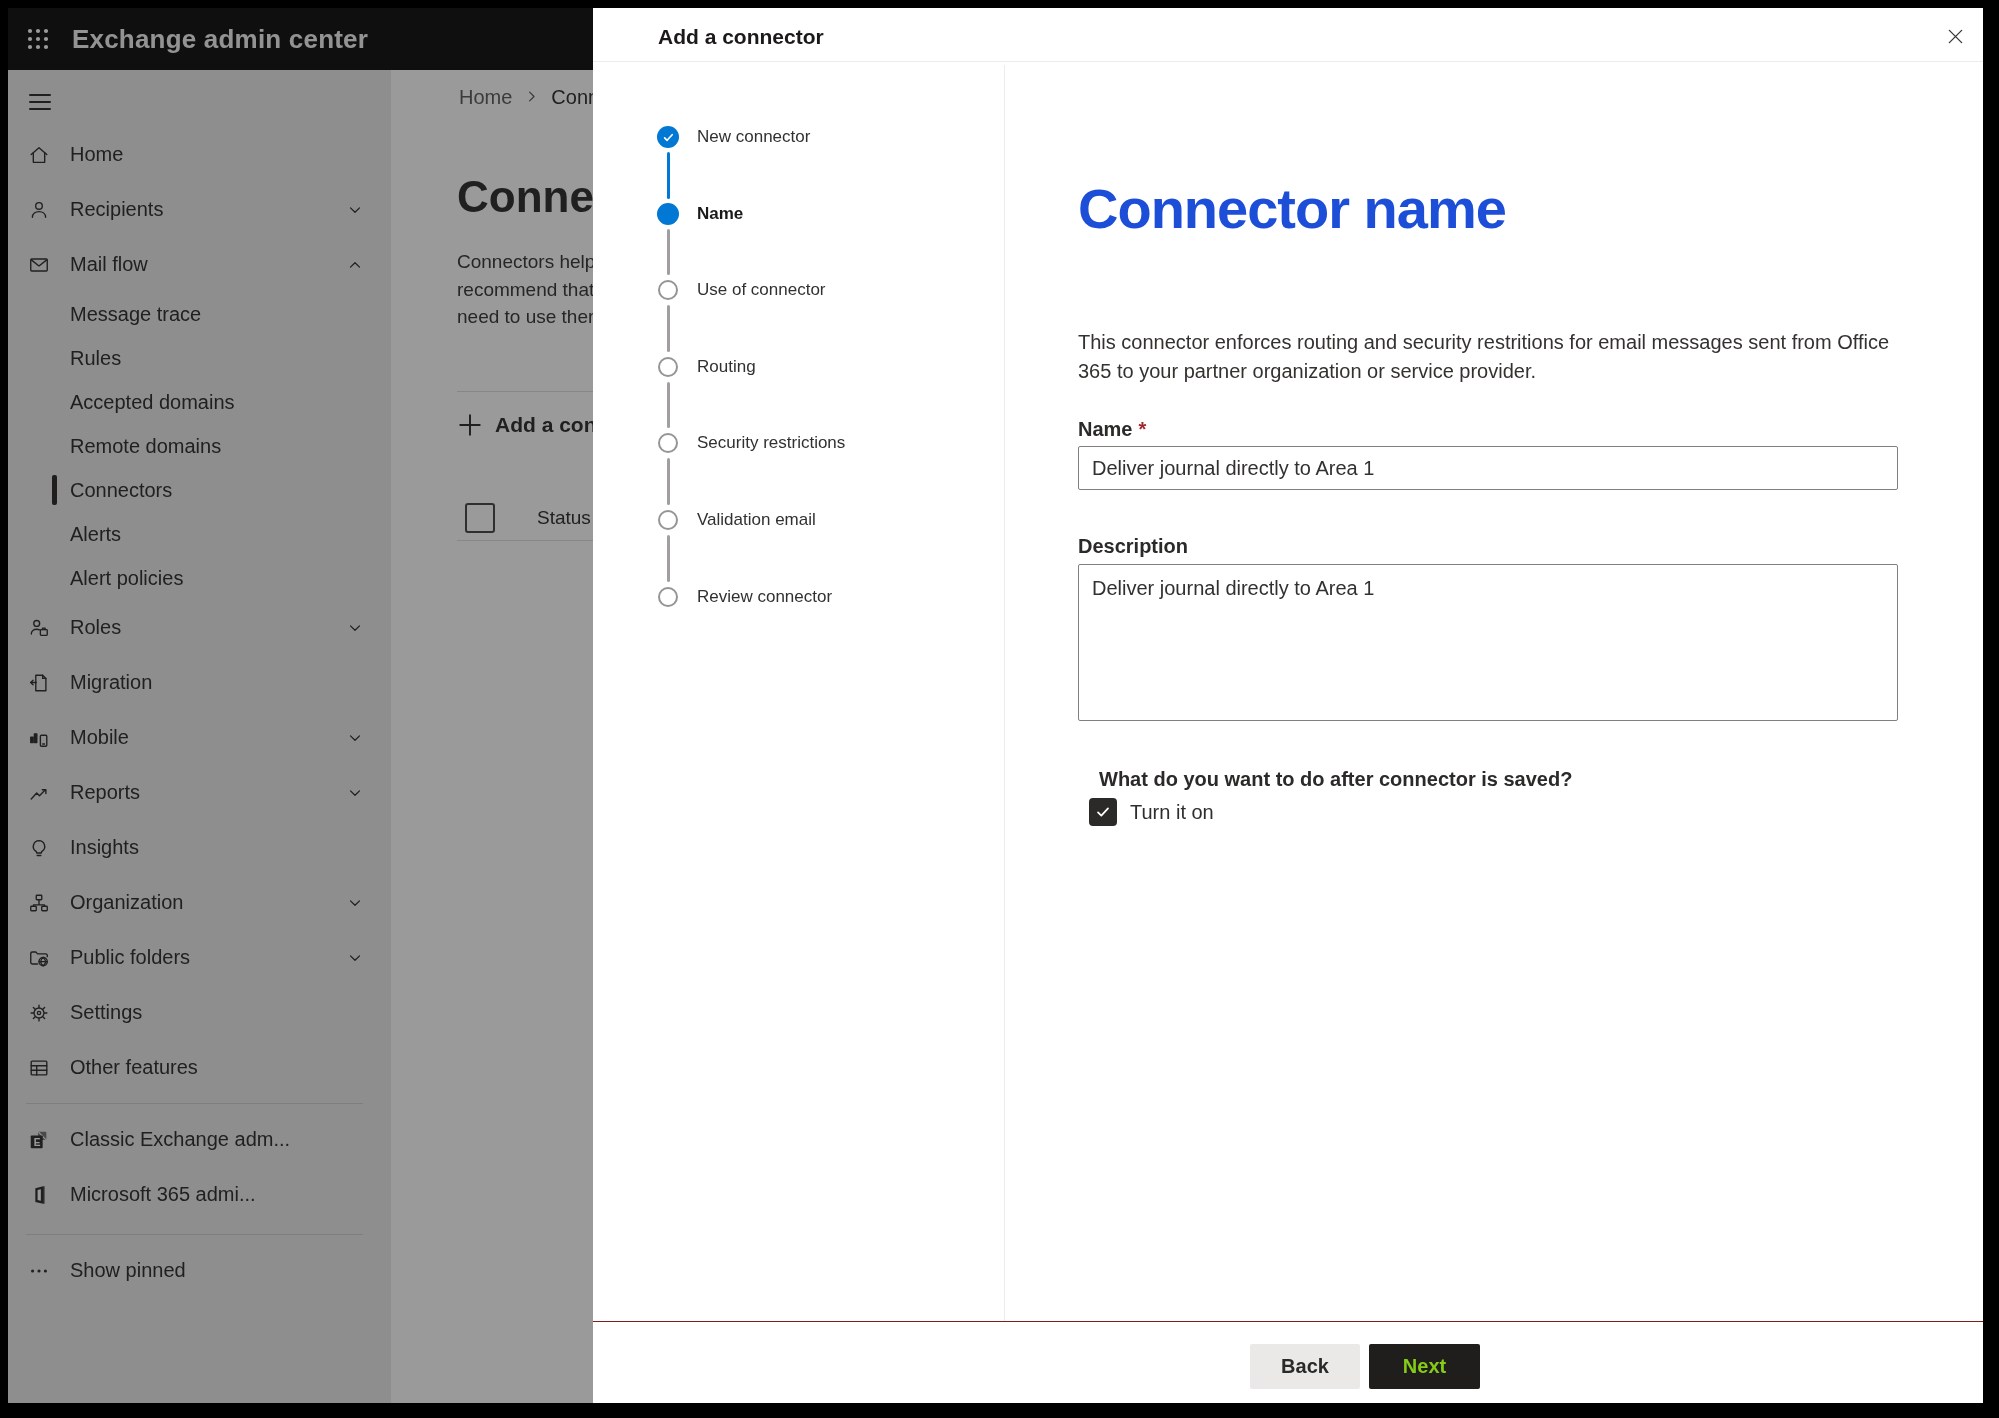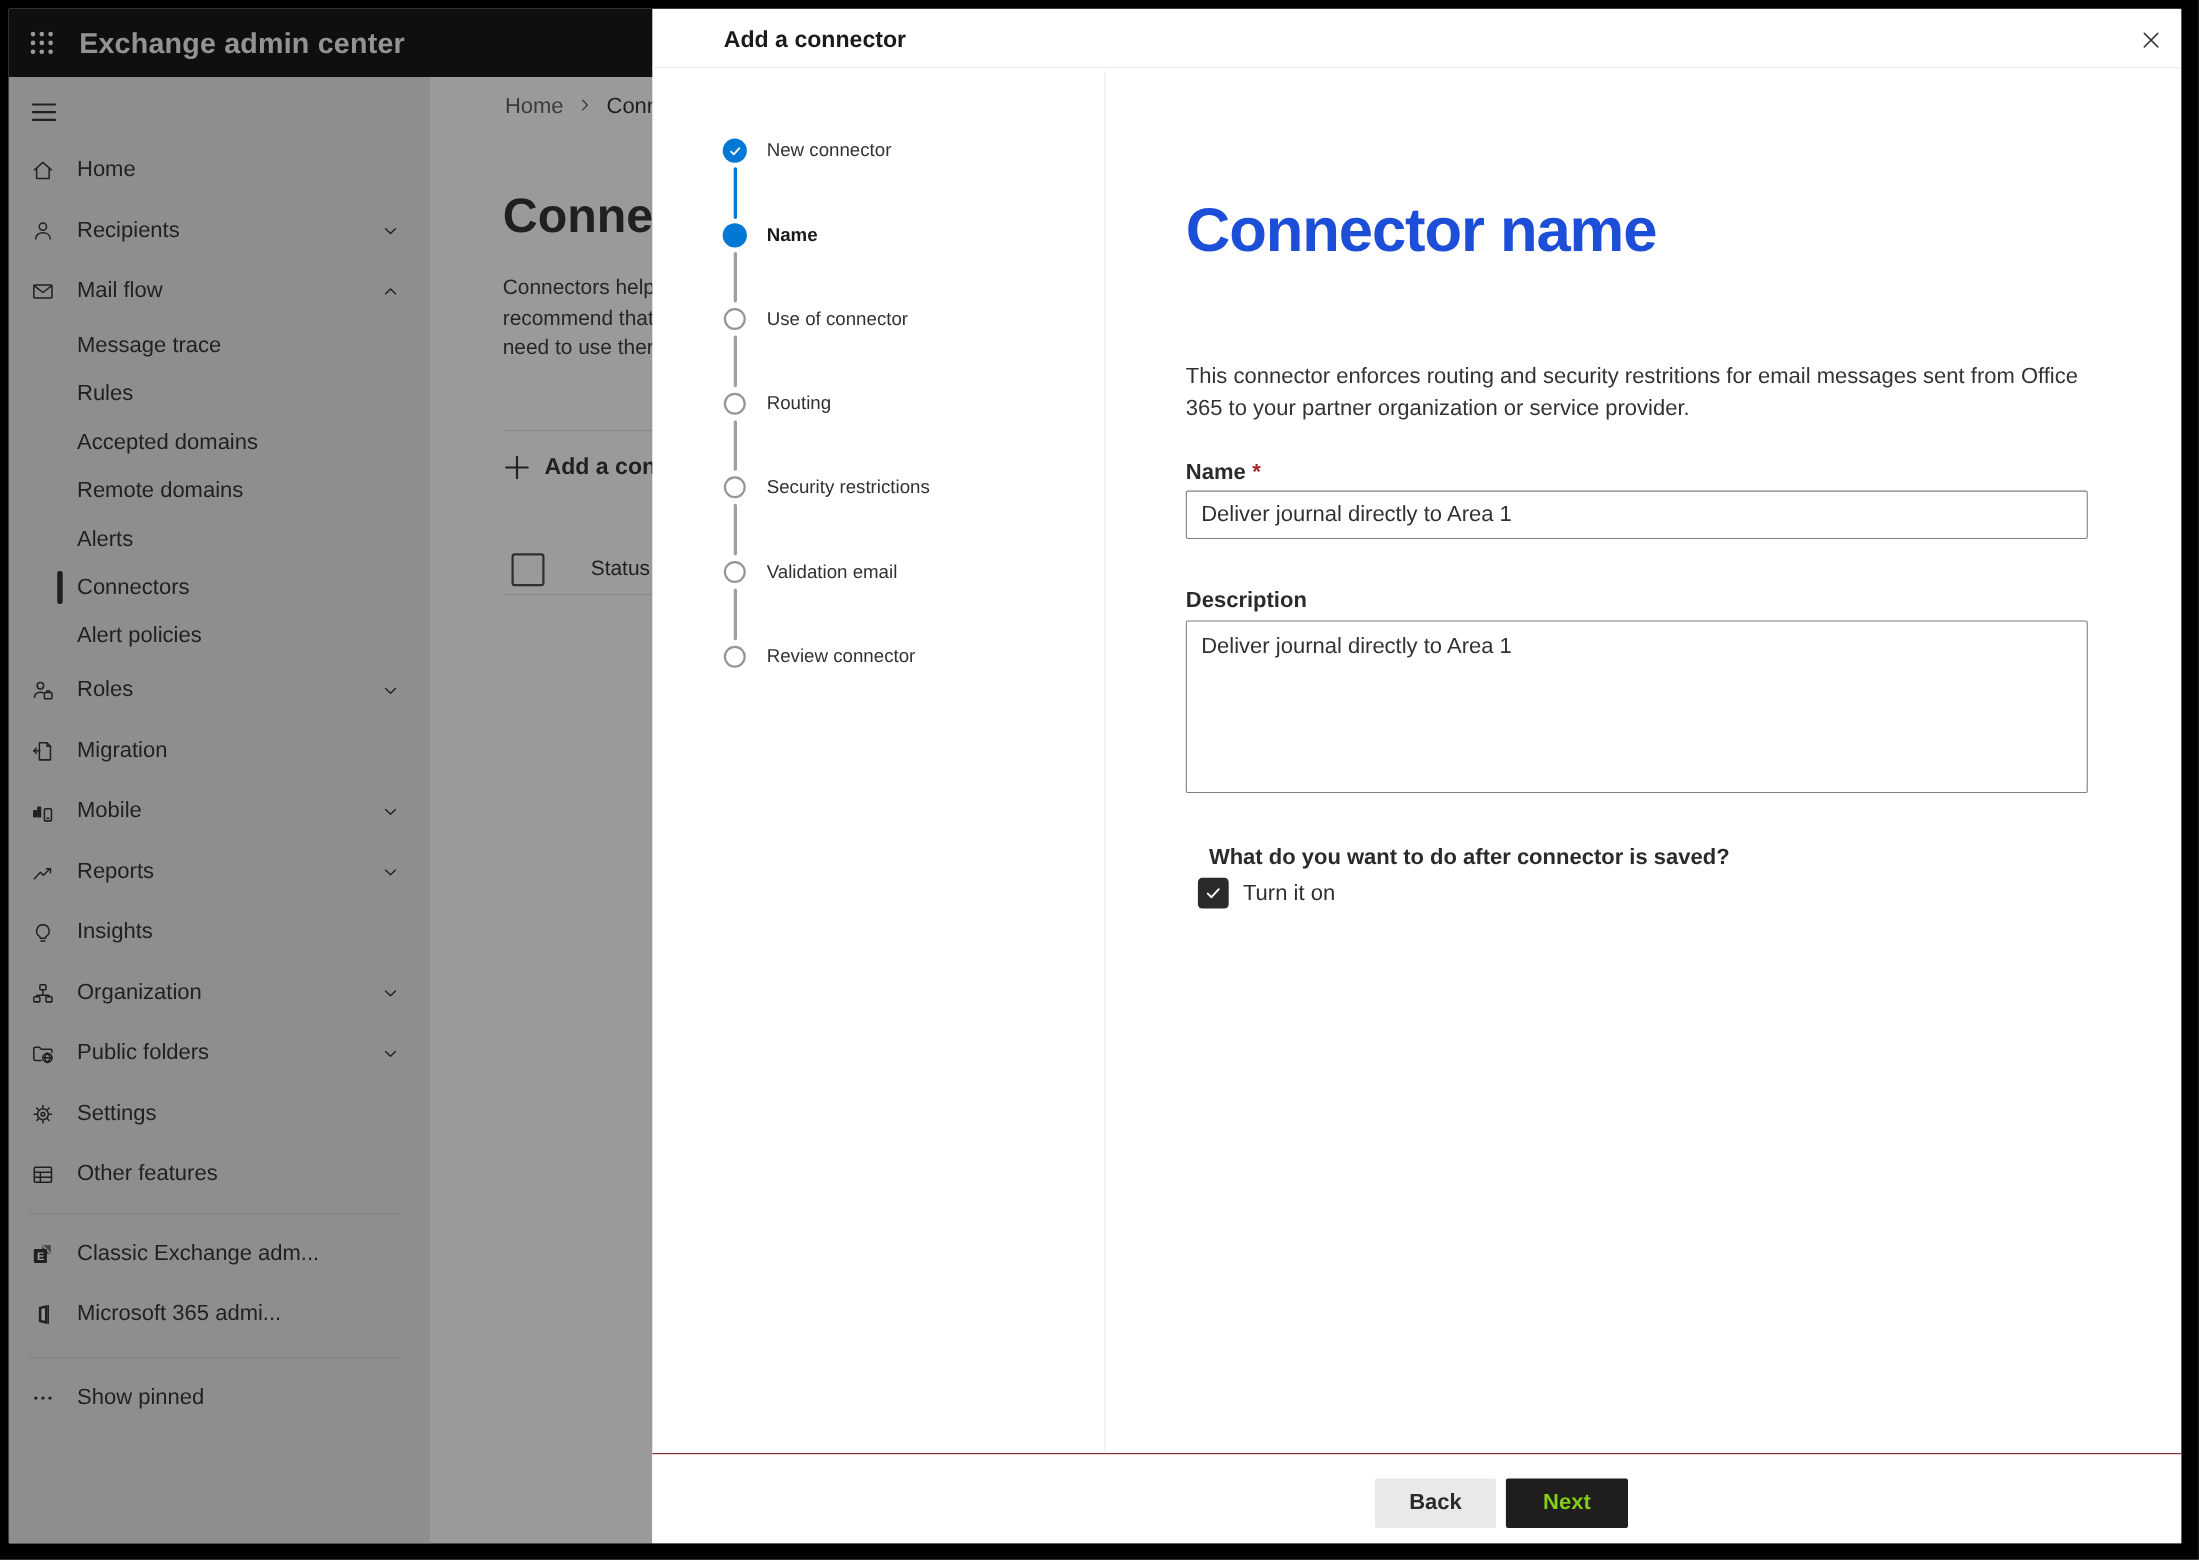--- a/index.html
+++ b/index.html
@@ -154,25 +154,25 @@
         <div class="side-item indent">
           <span>Rules</span>
         </div>
         <div class="side-item indent">
           <span>Accepted domains</span>
         </div>
         <div class="side-item indent">
           <span>Remote domains</span>
         </div>
         <div class="side-item indent">
-          <span>Alerts</span>
-        </div>
-        <div class="side-item indent">
           <span class="sel-bar"></span>
           <span>Connectors</span>
+        </div>
+        <div class="side-item indent">
+          <span>Alerts</span>
         </div>
         <div class="side-item indent">
           <span>Alert policies</span>
         </div>
         <div class="side-item">
           <span class="side-icon">
             <svg viewBox="0 0 24 24" fill="none" stroke="#323130" stroke-width="1.5" stroke-linecap="round" stroke-linejoin="round">
               <circle cx="9.5" cy="7" r="3.2"></circle>
               <path d="M3.6 18.6c0-3.4 2.6-5.2 5.9-5.2 1 0 2 .2 2.8.5"></path>
               <rect x="13.5" y="13.8" width="7.5" height="6.2" rx=".8"></rect>

